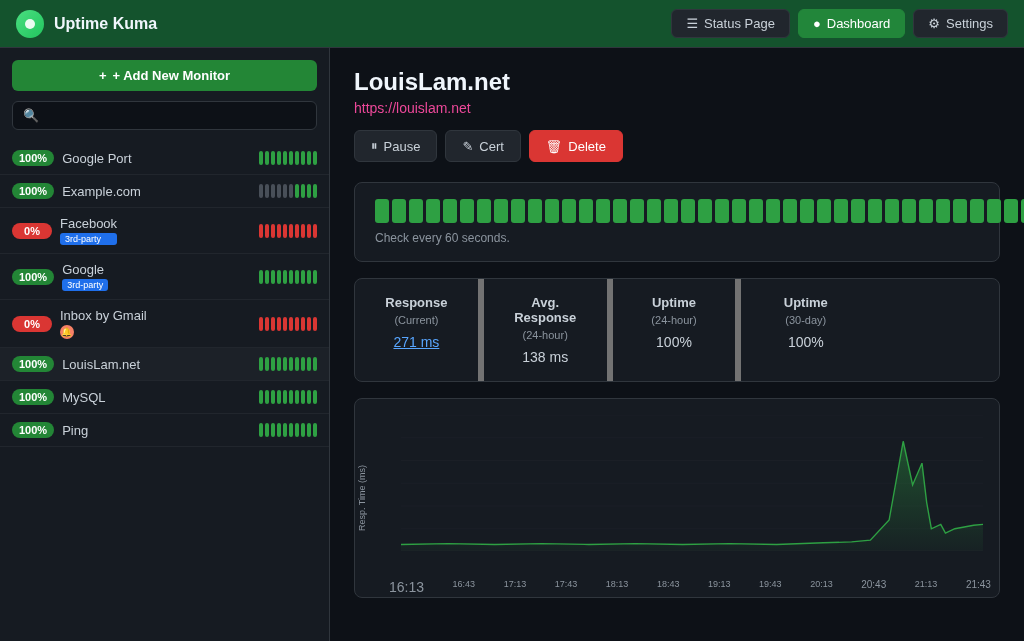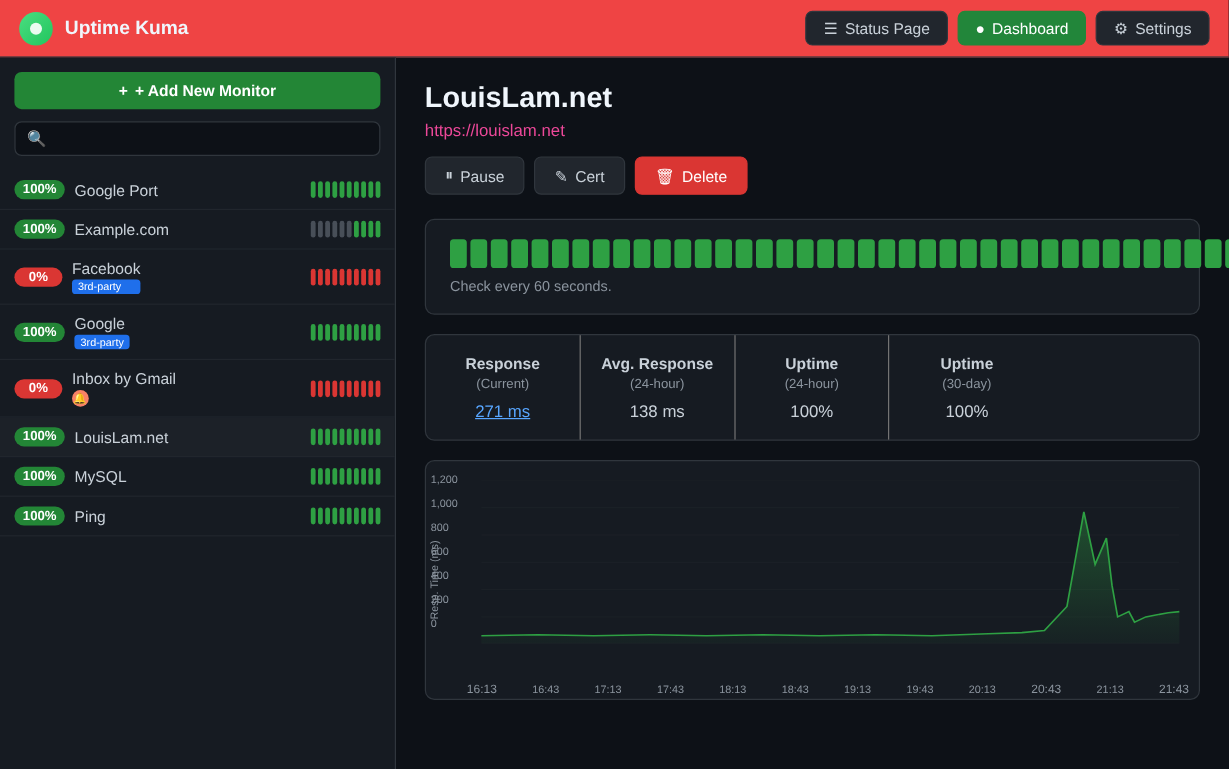--- a/index.html
+++ b/index.html
@@ -11,21 +11,21 @@
       height: 641px;
       width: 1024px;
       overflow: hidden;
     }
 
     
     .topnav {
       display: flex;
       align-items: center;
       justify-content: space-between;
-      background: #ef4444;
+      background: #14532d;
       padding: 0 16px;
       height: 48px;
       border-bottom: 1px solid #30363d;
     }
     .topnav-left {
       display: flex;
       align-items: center;
       gap: 10px;
     }
     .logo-circle {
@@ -236,21 +236,21 @@
     .stats-row {
       background: #161b22;
       border: 1px solid #30363d;
       border-radius: 8px;
       display: grid;
       grid-template-columns: repeat(5, 1fr);
       margin-bottom: 16px;
     }
     .stat-item {
       padding: 16px;
-      border-right: 1px solid #737373;
+      border-right: 6px solid #737373;
       text-align: center;
     }
     .stat-item:last-child { border-right: none; }
     .stat-label {
       font-size: 13px;
       font-weight: 600;
       color: #c9d1d9;
       margin-bottom: 4px;
     }
     .stat-sublabel {
@@ -609,32 +609,23 @@
             <stop offset="0%" stop-color="#2ea043" stop-opacity="0.4"></stop>
             <stop offset="100%" stop-color="#2ea043" stop-opacity="0.05"></stop>
           </linearGradient>
         </defs>
 
         <path d="M0,148 L50,147 L100,148 L150,147 L200,148 L250,147 L300,148 L350,147 L400,148 L450,146 L480,145 L500,143 L520,120 L535,30 L545,80 L555,55 L560,100 L565,130 L575,125 L580,135 L590,130 L600,128 L610,126 L620,125" fill="none" stroke="#2ea043" stroke-width="1.5"></path>
 
         <path d="M0,148 L50,147 L100,148 L150,147 L200,148 L250,147 L300,148 L350,147 L400,148 L450,146 L480,145 L500,143 L520,120 L535,30 L545,80 L555,55 L560,100 L565,130 L575,125 L580,135 L590,130 L600,128 L610,126 L620,125 L620,155 L0,155 Z" fill="url(#chartGrad)"></path>
       </svg>
 
-      <div style="position:absolute;left:4px;top:10px;display:flex;flex-direction:column;justify-content:space-between;height:130px;">
-        <span style="font-size:9px;color:#8b949e;">1,200</span>
-        <span style="font-size:9px;color:#8b949e;">1,000</span>
-        <span style="font-size:9px;color:#8b949e;">800</span>
-        <span style="font-size:9px;color:#8b949e;">600</span>
-        <span style="font-size:9px;color:#8b949e;">400</span>
-        <span style="font-size:9px;color:#8b949e;">200</span>
-        <span style="font-size:9px;color:#8b949e;">0</span>
-      </div>
 
       <div style="position:absolute;bottom:2px;left:34px;right:8px;display:flex;justify-content:space-between;">
-        <span style="font-size:10px;color:#8b949e;">16:13</span>
+        <span style="font-size:14px;color:#8b949e;">16:13</span>
         <span style="font-size:9px;color:#8b949e;text-align:center;">16:43</span>
         <span style="font-size:9px;color:#8b949e;">17:13</span>
         <span style="font-size:9px;color:#8b949e;">17:43</span>
         <span style="font-size:9px;color:#8b949e;">18:13</span>
         <span style="font-size:9px;color:#8b949e;">18:43</span>
         <span style="font-size:9px;color:#8b949e;">19:13</span>
         <span style="font-size:9px;color:#8b949e;">19:43</span>
         <span style="font-size:9px;color:#8b949e;">20:13</span>
         <span style="font-size:10px;color:#8b949e;">20:43</span>
         <span style="font-size:9px;color:#8b949e;">21:13</span>

